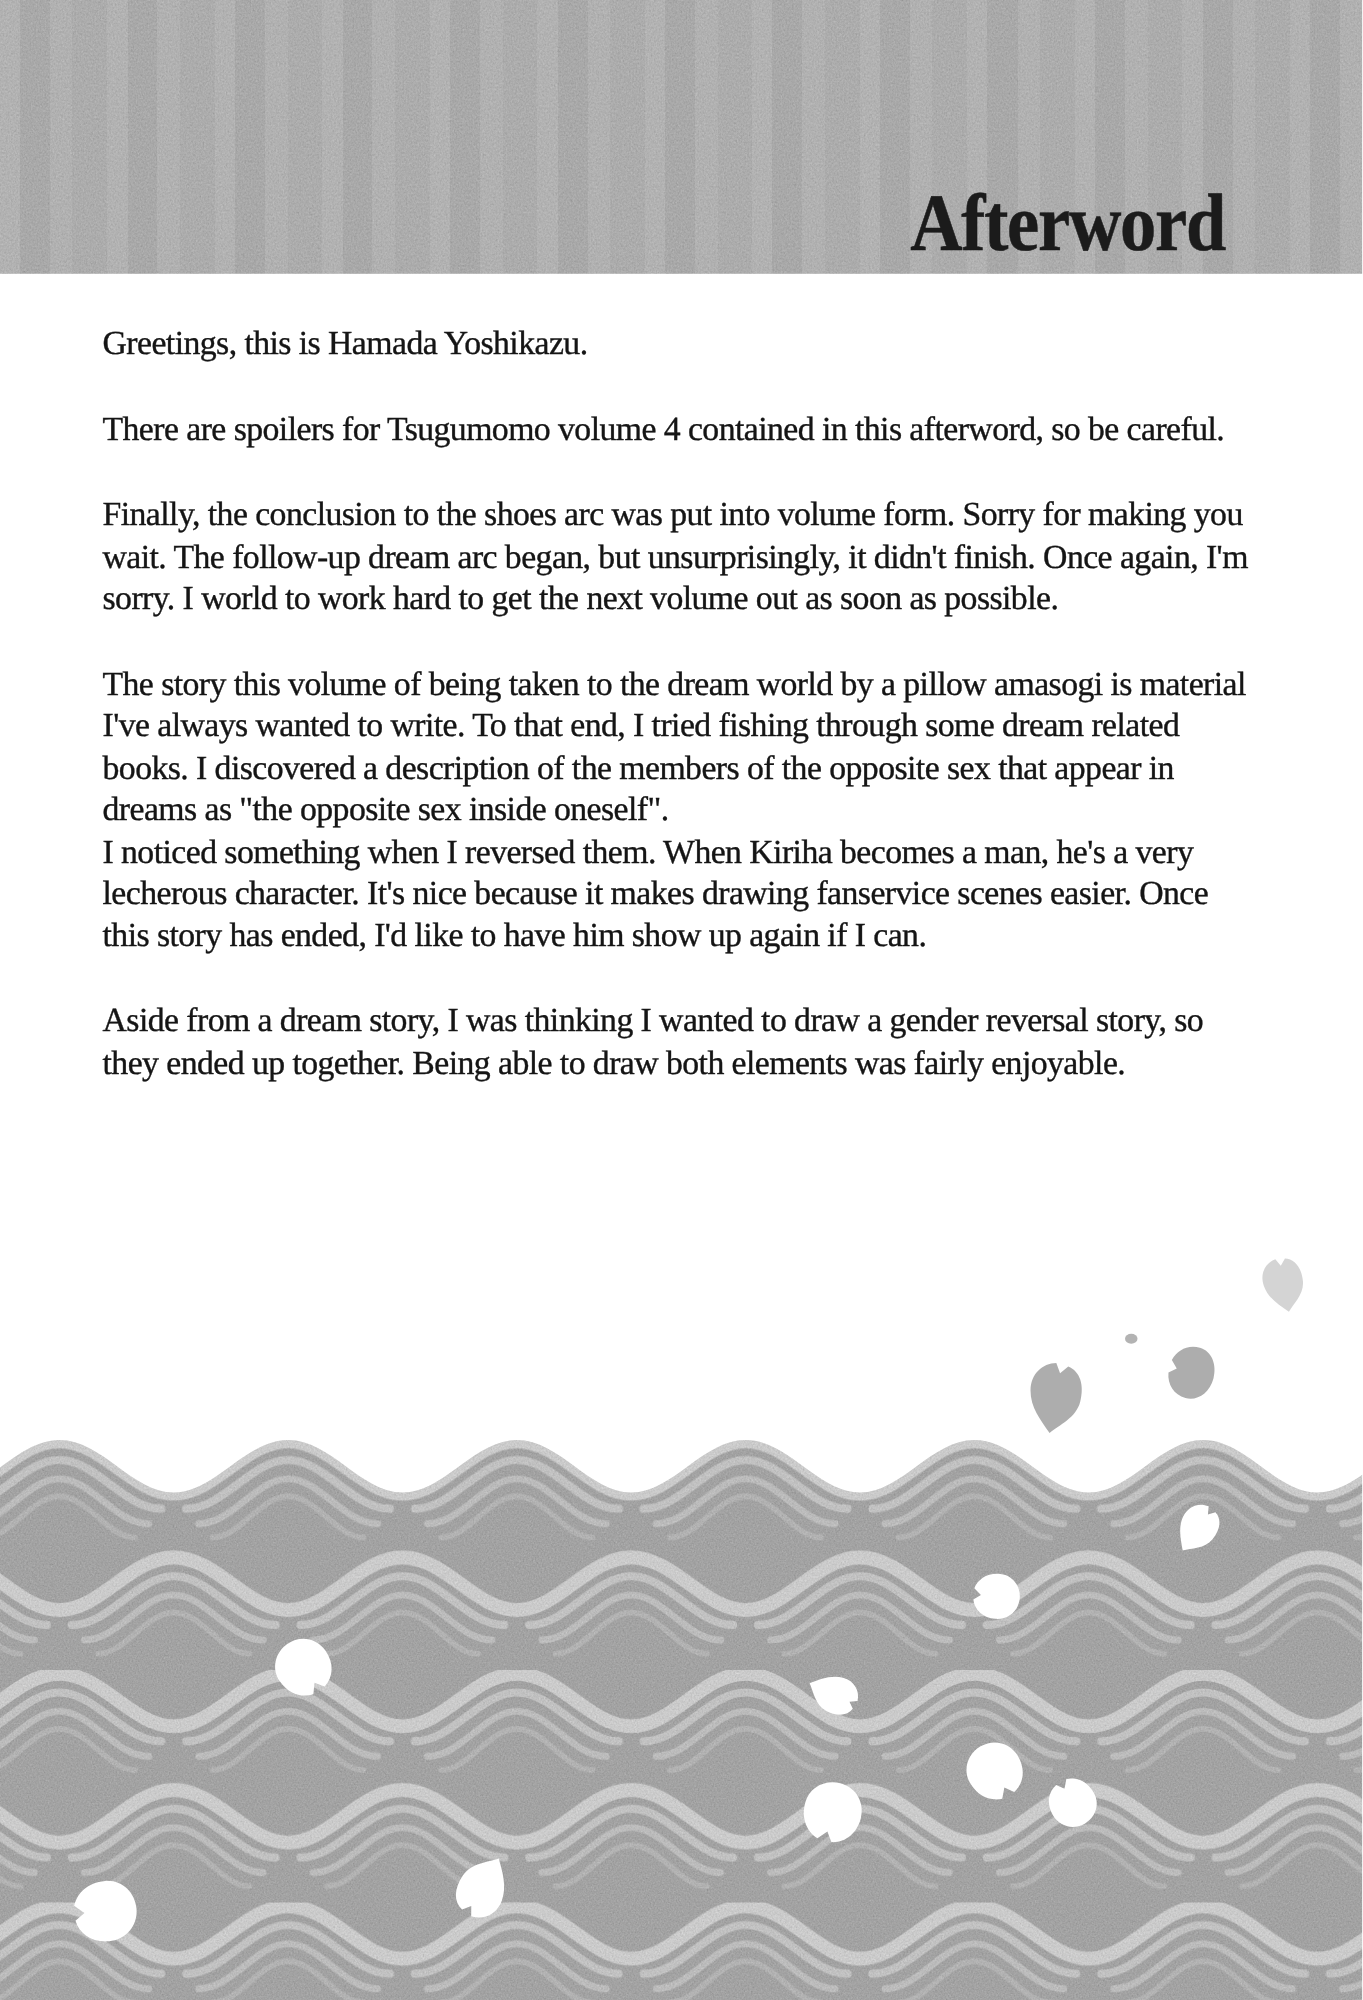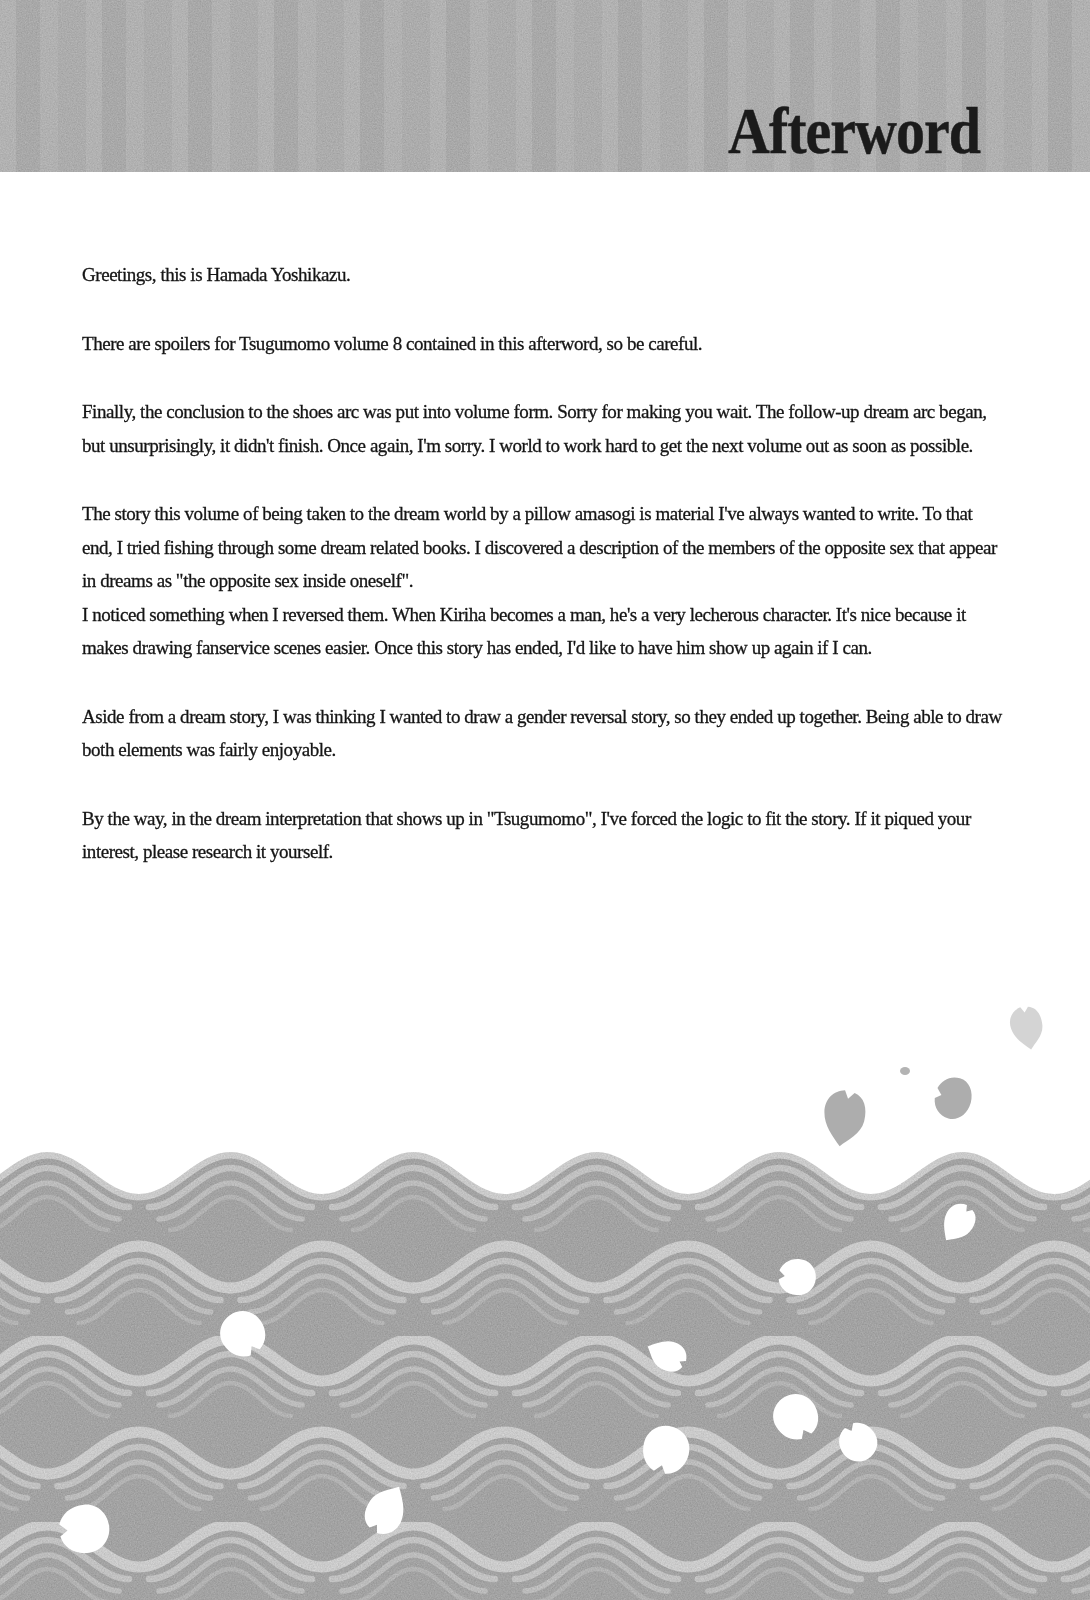--- a/index.html
+++ b/index.html
@@ -5,21 +5,21 @@
   html,body{margin:0;padding:0;background:#ffffff;}
   .page{
     position:relative;
     width:1090px;height:1600px;
     background:#ffffff;
     overflow:hidden;
     font-family:"Liberation Serif","DejaVu Serif",serif;
   }
   
   .header{
-    position:absolute;left:0;top:0;width:1090px;height:172px;
+    position:absolute;left:0;top:0;width:1090px;height:219px;
     background:#b6b6b6;
   }
   .header::before{
     content:"";position:absolute;inset:0;
     background:repeating-linear-gradient(90deg,
       rgba(255,255,255,.06) 0 16px,
       rgba(0,0,0,.045) 16px 40px,
       rgba(255,255,255,.035) 40px 58px,
       rgba(0,0,0,.02) 58px 86px);
   }
@@ -27,21 +27,21 @@
   .title{
     position:absolute;right:110px;bottom:8px;margin:0;
     font-size:58px;font-weight:600;line-height:1;
     color:#1b1b1b;letter-spacing:-1px;
     transform:scaleY(1.12);transform-origin:bottom right;
     -webkit-text-stroke:.4px #1b1b1b;
   }
   
   .content{
     position:absolute;left:82px;top:258px;width:920px;
-    font-size:19px;line-height:33.5px;letter-spacing:-0.45px;
+    font-size:27px;line-height:33.5px;letter-spacing:-0.45px;
     color:#151515;
     -webkit-text-stroke:.3px #151515;
   }
   .content p{margin:0 0 35px 0;}
   .content p.tight{margin-bottom:0;}
   
   .waves{
     position:absolute;left:0;top:1000px;width:1090px;height:600px;
     display:block;pointer-events:none;
   }
@@ -64,26 +64,25 @@
         </filter>
       </defs>
       <rect x="0" y="0" width="1090" height="172" filter="url(#h-dark)" opacity="0.20"></rect>
       <rect x="0" y="0" width="1090" height="172" filter="url(#h-light)" opacity="0.26"></rect>
     </svg>
     <h1 class="title">Afterword</h1>
   </header>
 
   <main class="content">
     <p>Greetings, this is Hamada Yoshikazu.</p>
-    <p>There are spoilers for Tsugumomo volume 8 contained in this afterword, so be careful.</p>
+    <p>There are spoilers for Tsugumomo volume 4 contained in this afterword, so be careful.</p>
     <p>Finally, the conclusion to the shoes arc was put into volume form. Sorry for making you wait. The follow-up dream arc began, but unsurprisingly, it didn't finish. Once again, I'm sorry. I world to work hard to get the next volume out as soon as possible.</p>
     <p class="tight">The story this volume of being taken to the dream world by a pillow amasogi is material I've always wanted to write. To that end, I tried fishing through some dream related books. I discovered a description of the members of the opposite sex that appear in dreams as "the opposite sex inside oneself".</p>
     <p>I noticed something when I reversed them. When Kiriha becomes a man, he's a very lecherous character. It's nice because it makes drawing fanservice scenes easier. Once this story has ended, I'd like to have him show up again if I can.</p>
     <p>Aside from a dream story, I was thinking I wanted to draw a gender reversal story, so they ended up together. Being able to draw both elements was fairly enjoyable.</p>
-    <p>By the way, in the dream interpretation that shows up in "Tsugumomo", I've forced the logic to fit the story. If it piqued your interest, please research it yourself.</p>
   </main>
 
   <svg class="waves" width="1090" height="600" viewBox="0 0 1090 600">
     <defs>
 
       <g id="hump" fill="none" stroke-linecap="round">
         <path d="M0,45 C33,45 57,3 91.5,3 C126,3 150,45 183,45" stroke-width="11" stroke="#dcdcdc"></path>
         <path d="M10,57 C40,57 62,18 91.5,18 C121,18 143,57 173,57" stroke-width="6.5" stroke="#d0d0d0"></path>
         <path d="M20,69 C47,69 66,33 91.5,33 C117,33 136,69 163,69" stroke-width="5.5" stroke="#c9c9c9"></path>
         <path d="M31,80 C53,80 69,47 91.5,47 C114,47 130,80 152,80" stroke-width="4.5" opacity="0.85" stroke="#c1c1c1"></path>

